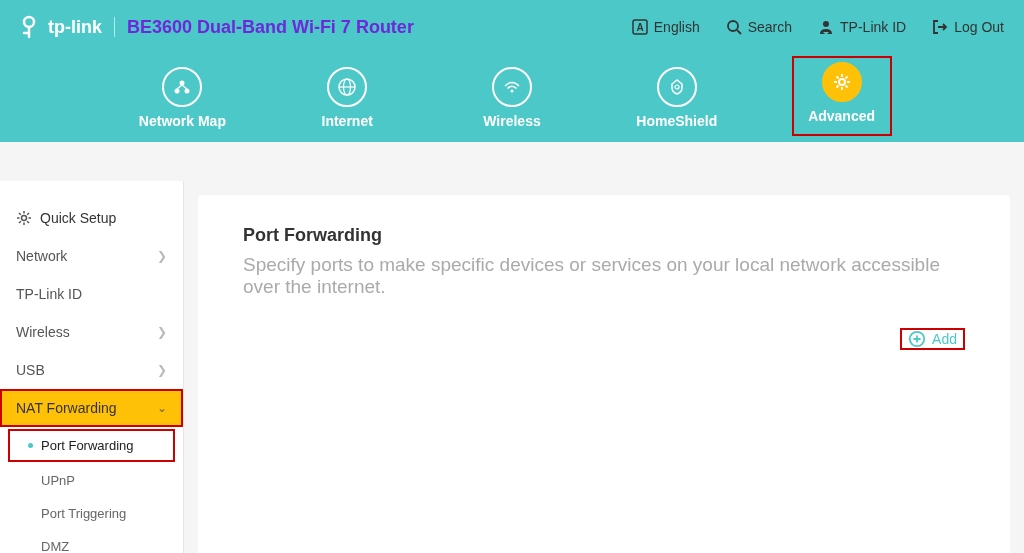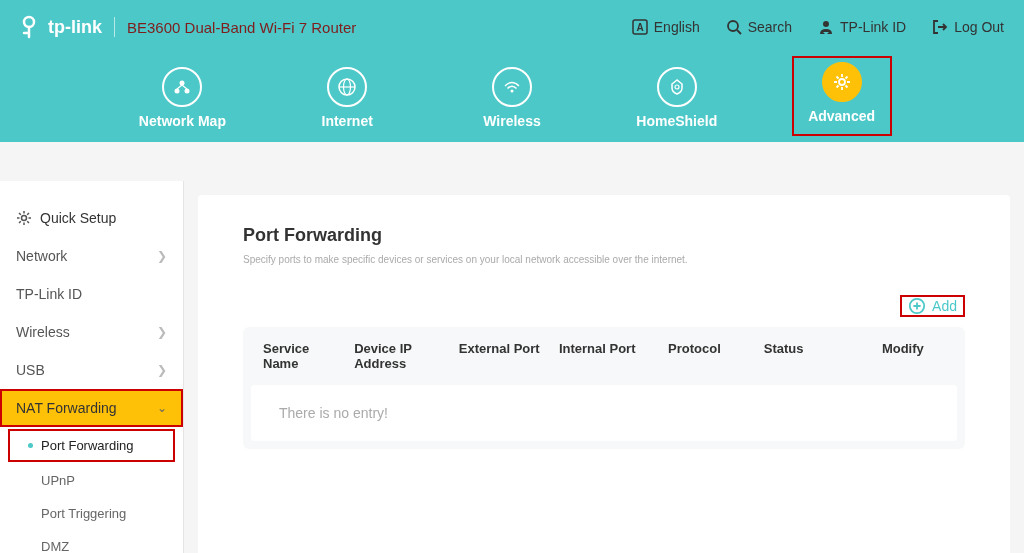--- a/index.html
+++ b/index.html
@@ -5,21 +5,21 @@
   * { box-sizing: border-box; margin: 0; padding: 0; }
   body { font-family: Arial, Helvetica, sans-serif; width: 1024px; height: 553px; overflow: hidden; background: #f5f5f5; }
   
   
   .header { background: #4dc8c8; height: 142px; color: #fff; }
   .header-top { display: flex; align-items: center; height: 54px; padding: 0 20px; }
   .logo-area { display: flex; align-items: center; gap: 0; }
   .logo { display: flex; align-items: center; font-weight: bold; font-size: 18px; }
   .logo svg { margin-right: 4px; }
   .divider { width: 1px; height: 20px; background: rgba(255,255,255,0.6); margin: 0 12px; }
-  .product-name { font-size: 15px; color: #7f1d1d; }
+  .product-name { font-size: 18px; color: #6d28d9; font-weight: bold; }
   .header-right { margin-left: auto; display: flex; gap: 26px; align-items: center; font-size: 14px; color: #444; }
   .header-right-item { display: flex; align-items: center; gap: 6px; cursor: pointer; color: #333; }
   .header-right-item svg { color: #333; }
 
   
   .main-nav { display: flex; justify-content: space-around; align-items: center; height: 88px; padding: 0 100px; }
   .nav-item { display: flex; flex-direction: column; align-items: center; gap: 6px; cursor: pointer; color: #fff; position: relative; width: 100px; }
   .nav-icon { width: 40px; height: 40px; border: 2px solid #fff; border-radius: 50%; display: flex; align-items: center; justify-content: center; }
   .nav-icon.active { background: #ffc107; border-color: #ffc107; }
   .nav-label { font-size: 14px; font-weight: bold; }
@@ -38,21 +38,21 @@
   .sidebar-sub.active { color: #222; }
   .sidebar-sub.active::before { content: ""; width: 5px; height: 5px; border-radius: 50%; background: #4dc8c8; display: inline-block; }
   .sidebar-sub:not(.active)::before { content: ""; width: 5px; height: 5px; display: inline-block; }
   .sidebar-sub-wrap.highlighted { border: 2px solid #c00; margin: 2px 8px; }
   .sidebar-sub-wrap.highlighted .sidebar-sub { padding: 7px 8px 7px 18px; }
   .quick-setup { display: flex; align-items: center; gap: 8px; }
 
   
   .content { flex: 1; padding: 30px 45px; background: #fff; margin: 14px; border-radius: 4px; min-width: 0; }
   .page-title { font-size: 18px; font-weight: bold; color: #333; margin-bottom: 8px; }
-  .page-desc { font-size: 10px; color: #aaa; margin-bottom: 30px; }
+  .page-desc { font-size: 19px; color: #aaa; margin-bottom: 30px; }
   .add-row { display: flex; justify-content: flex-end; margin-bottom: 10px; }
   .add-btn-wrap { border: 2px solid #c00; padding: 0 6px; }
   .add-btn { display: flex; align-items: center; gap: 6px; color: #4dc8c8; font-size: 14px; cursor: pointer; }
   .add-btn svg { width: 18px; height: 18px; }
   
   .table { background: #f7f8f9; border-radius: 6px; overflow: hidden; }
   .table-head { display: flex; padding: 14px 20px; font-size: 13px; font-weight: bold; color: #333; gap: 10px; }
   .th { flex: 1; }
   .th.sn { flex: 0.9; }
   .th.ip { flex: 1.05; }
@@ -217,26 +217,14 @@
       <div class="add-btn-wrap">
         <div class="add-btn">
           <svg viewBox="0 0 20 20">
               <circle cx="10" cy="10" r="8" fill="none" stroke="#4dc8c8" stroke-width="2"></circle>
               <path d="M10 6 V14 M6 10 H14" stroke="#4dc8c8" stroke-width="2"></path>
             </svg>
           <span>Add</span>
         </div>
       </div>
     </div>
-    <div class="table">
-      <div class="table-head">
-        <div class="th sn">Service Name</div>
-        <div class="th ip">Device IP Address</div>
-        <div class="th ep">External Port</div>
-        <div class="th ipo">Internal Port</div>
-        <div class="th pr">Protocol</div>
-        <div class="th st">Status</div>
-        <div class="th mo">Modify</div>
-      </div>
-      <div class="table-body">There is no entry!</div>
-    </div>
   </div>
 </div>
 
 </body></html>

